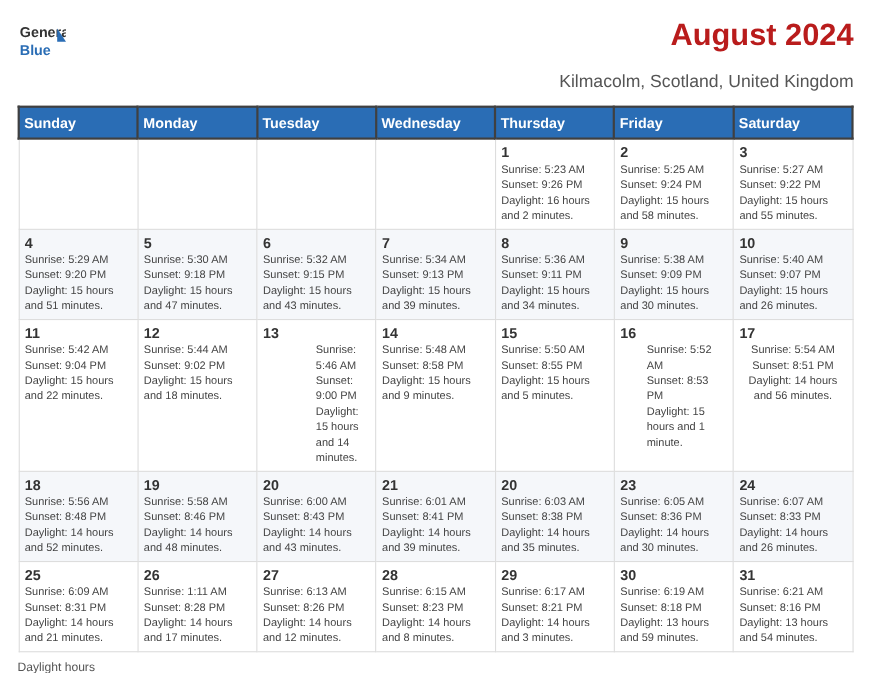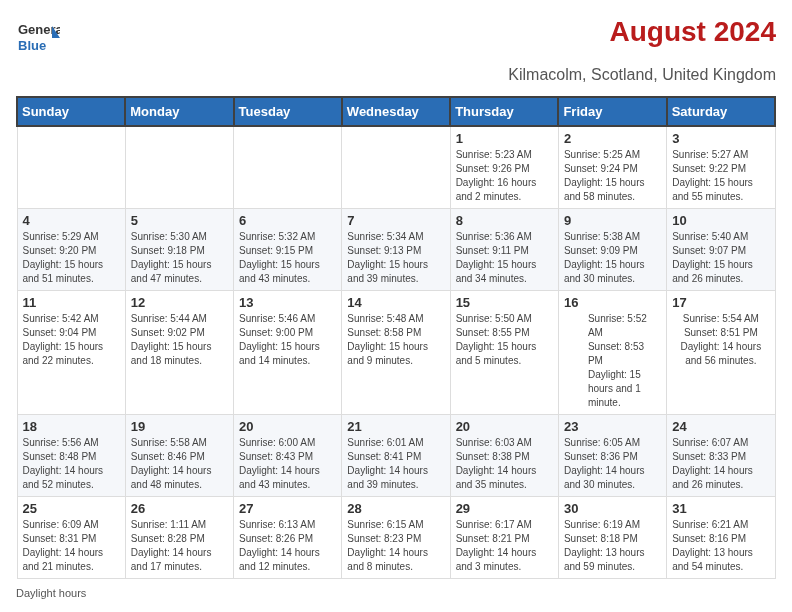--- a/index.html
+++ b/index.html
@@ -192,21 +192,21 @@
 Daylight: 15 hours and 22 minutes.</div>
         </td>
         <td>
           <span class="day-number">12</span>
           <div class="day-info" style="white-space: pre-line;">Sunrise: 5:44 AM
 Sunset: 9:02 PM
 Daylight: 15 hours and 18 minutes.</div>
         </td>
         <td>
           <span class="day-number">13</span>
-          <div class="day-info" style="white-space: pre-line;">Sunrise: 5:46 AM
+          <div class="day-info" style="white-space: pre-line; margin-left: 48px;">Sunrise: 5:46 AM
 Sunset: 9:00 PM
 Daylight: 15 hours and 14 minutes.</div>
         </td>
         <td>
           <span class="day-number">14</span>
           <div class="day-info" style="white-space: pre-line;">Sunrise: 5:48 AM
 Sunset: 8:58 PM
 Daylight: 15 hours and 9 minutes.</div>
         </td>
         <td>

